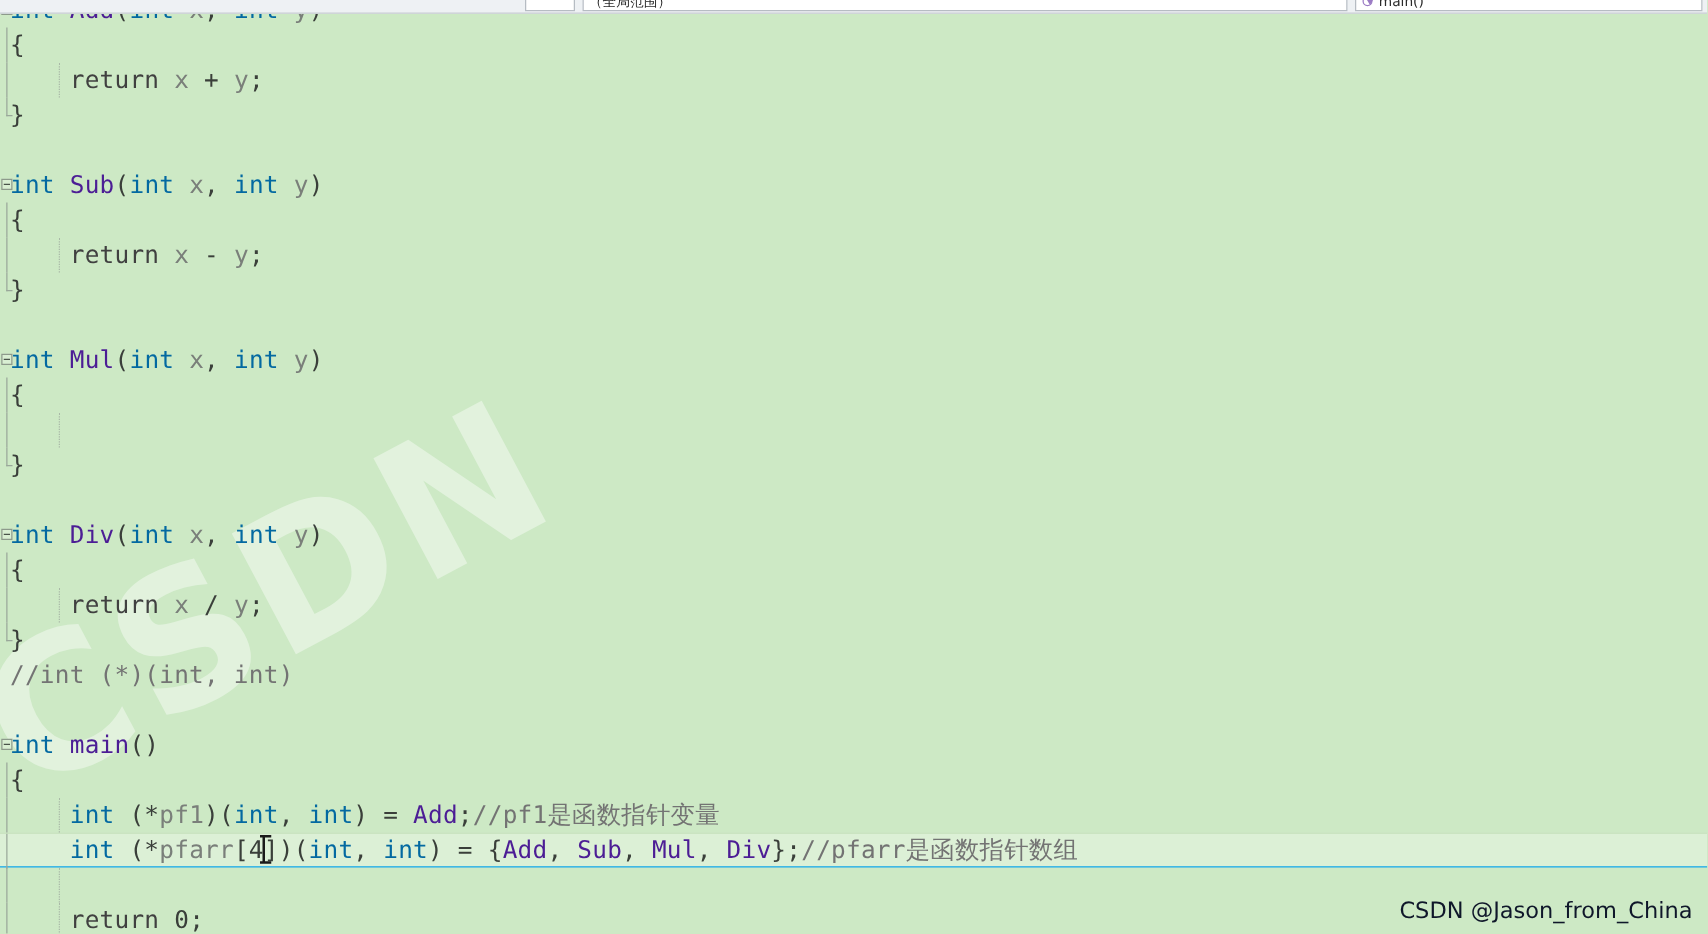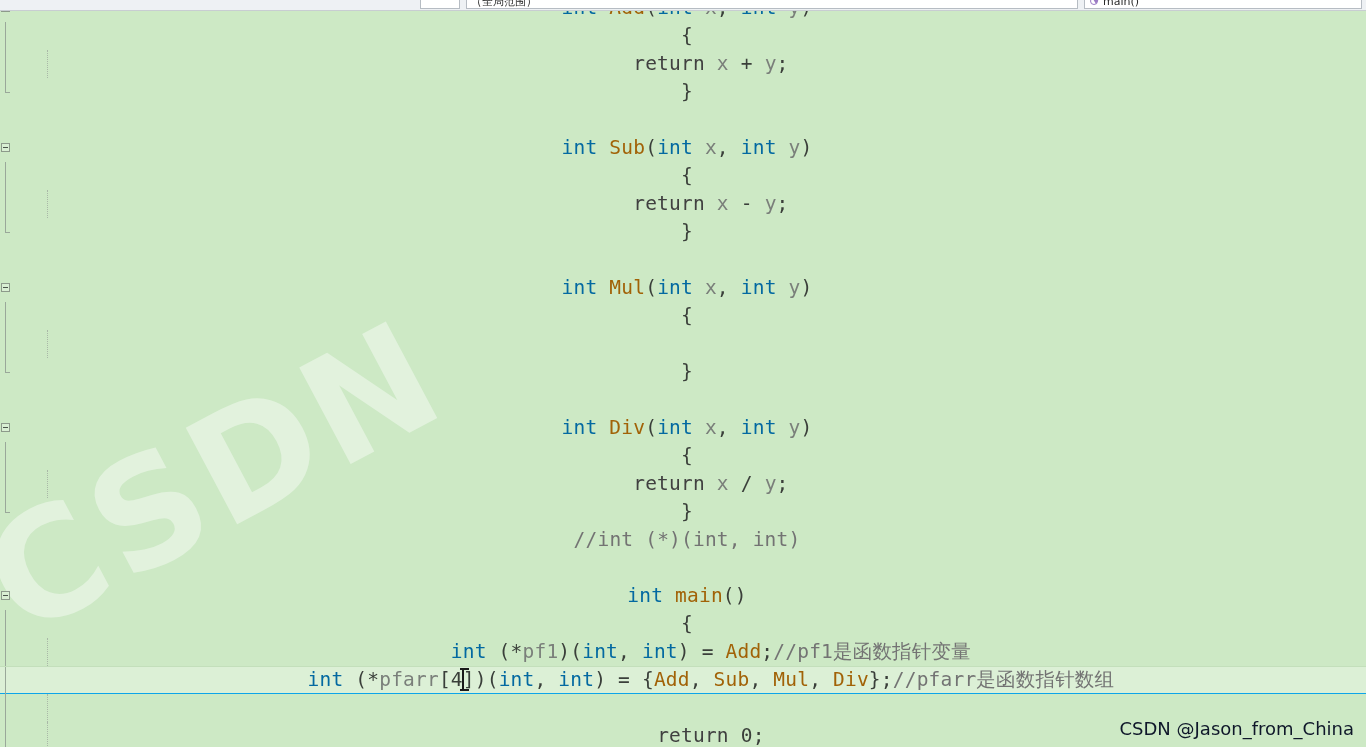--- a/index.html
+++ b/index.html
@@ -11,21 +11,20 @@
     background: #cde9c5;
     font-family: "DejaVu Sans Mono", "Liberation Mono", monospace;
   }
 
   #app {
     position: relative;
     width: 1366px;
     height: 747px;
     background: #cde9c5;
     overflow: hidden;
-    text-align: center;
   }
 
   
   .navbar {
     position: absolute;
     top: -8px;
     left: 0;
     width: 1366px;
     height: 19px;
     background: #eef1f4;
@@ -209,21 +208,21 @@
     left: -4px;
     width: 9px;
     height: 2px;
     background: #1a1a1a;
   }
   .caret::before { top: -1px; }
   .caret::after { bottom: -1px; }
 
   
   .kw   { color: #0369a1; }
-  .fn   { color: #a16207; }
+  .fn   { color: #4c1d95; }
   .var  { color: #7a7f7a; }
   .ret  { color: #404040; }
   .cmt  { color: #737373; }
   .pun  { color: #3a3f3a; }
   .num  { color: #3a3f3a; }
   .op   { color: #3a3f3a; }
 
   
   .wm-credit {
     position: absolute;

